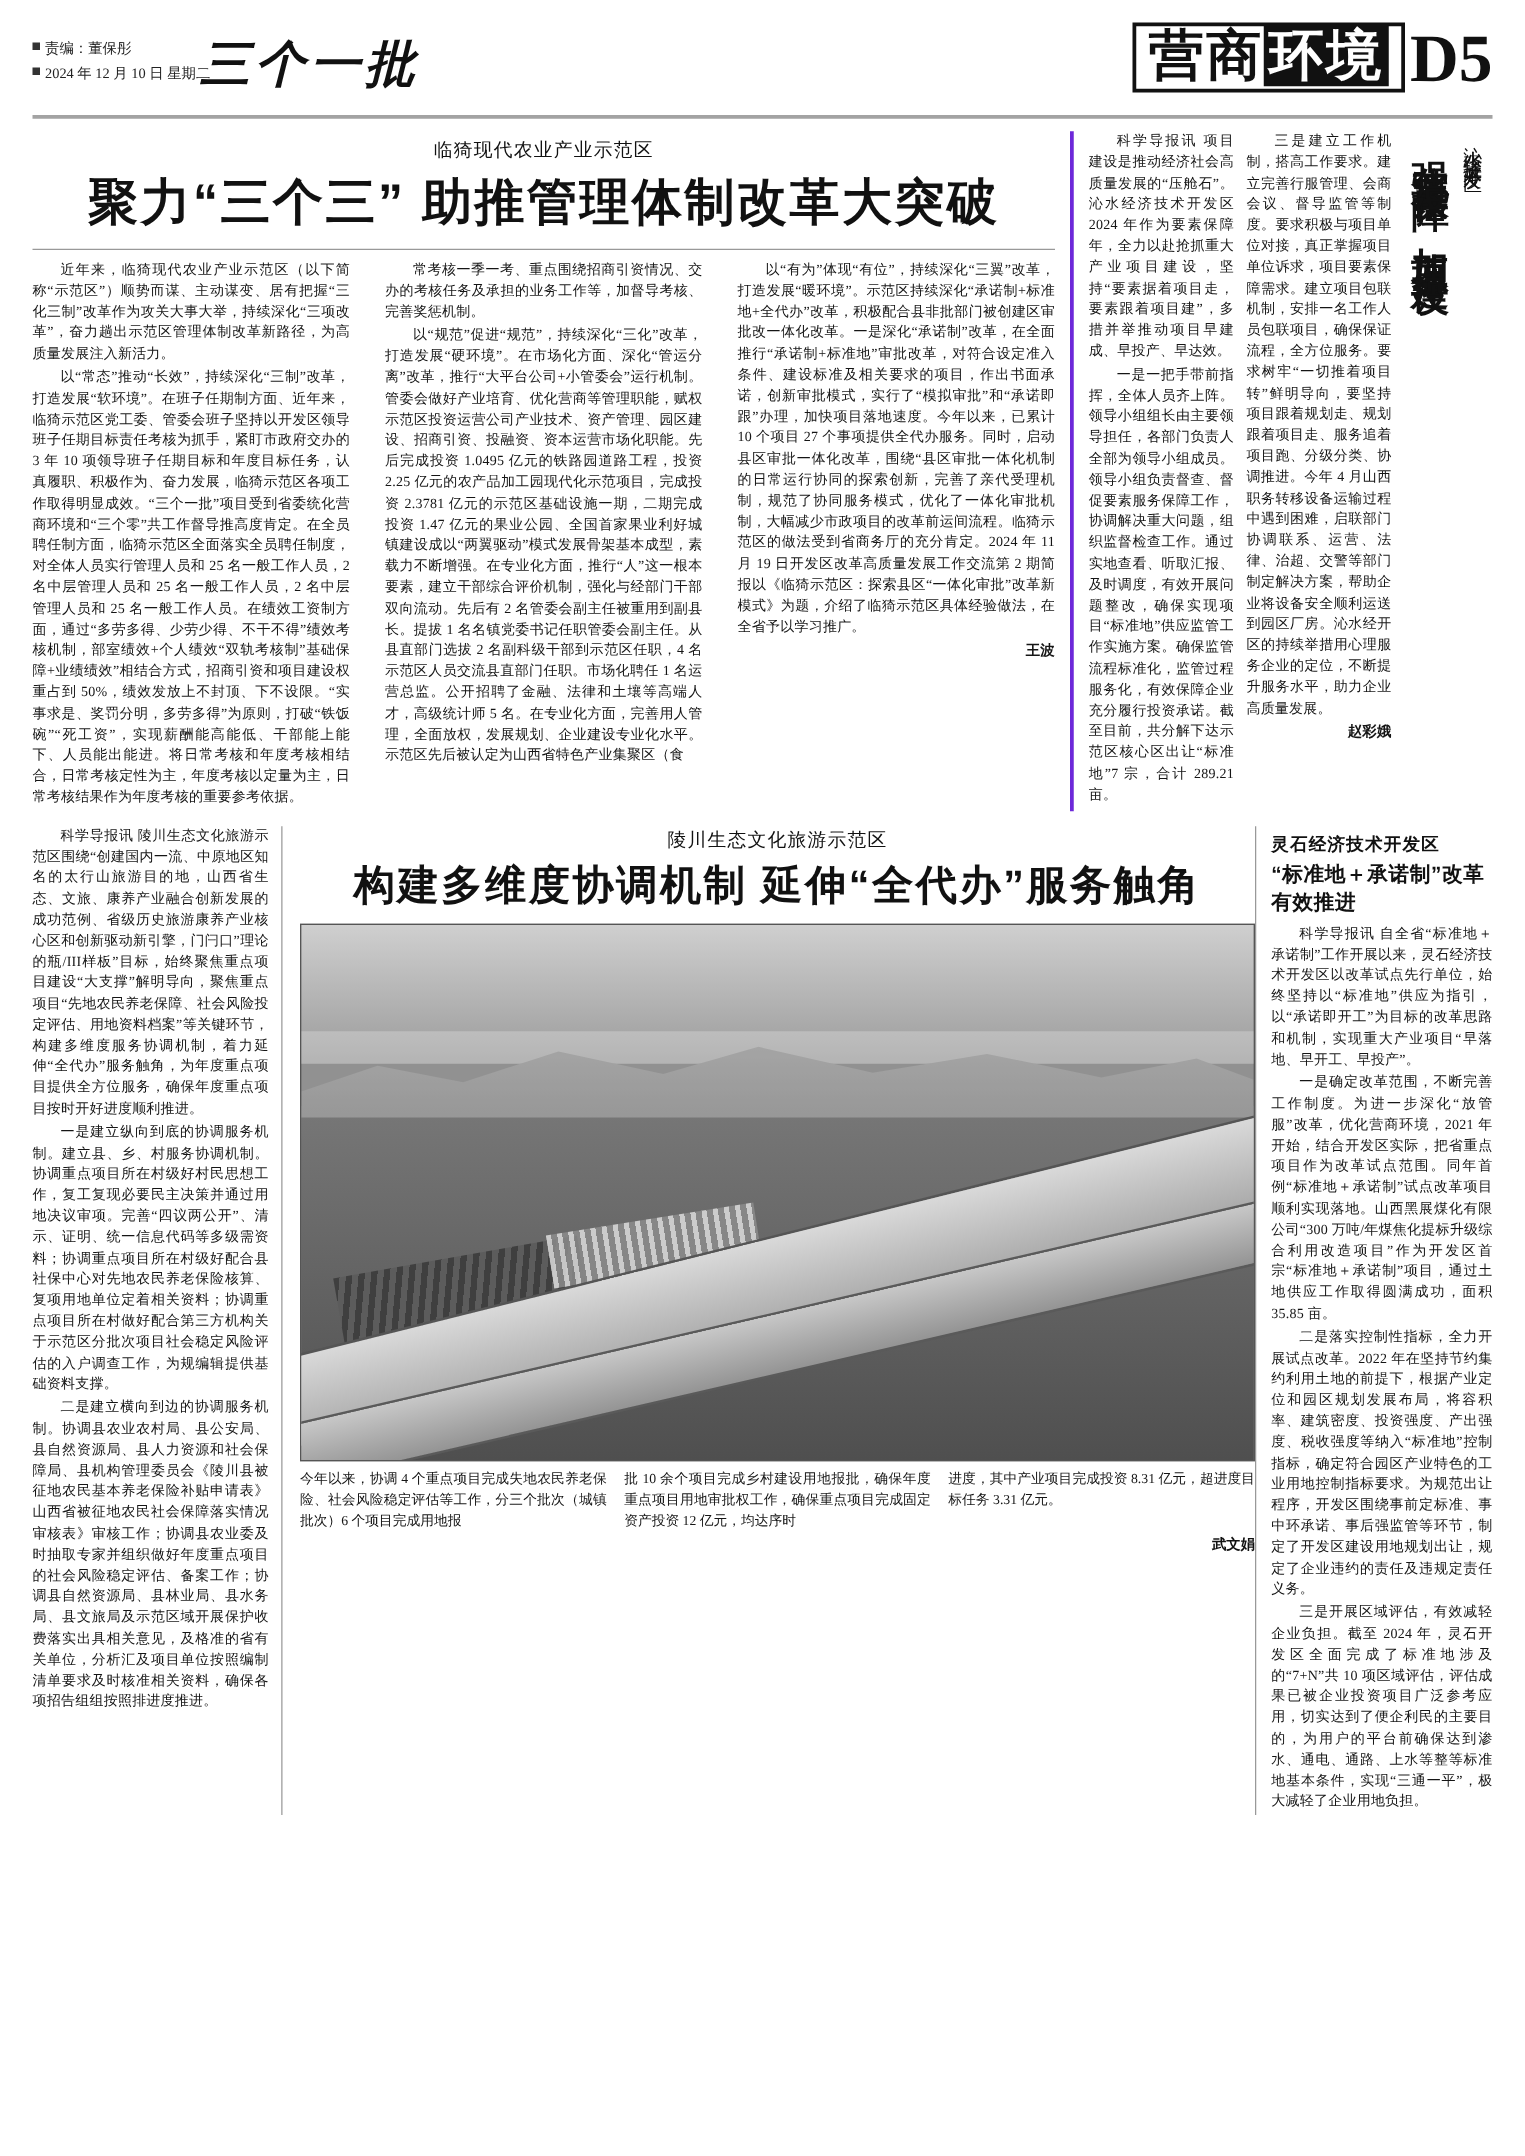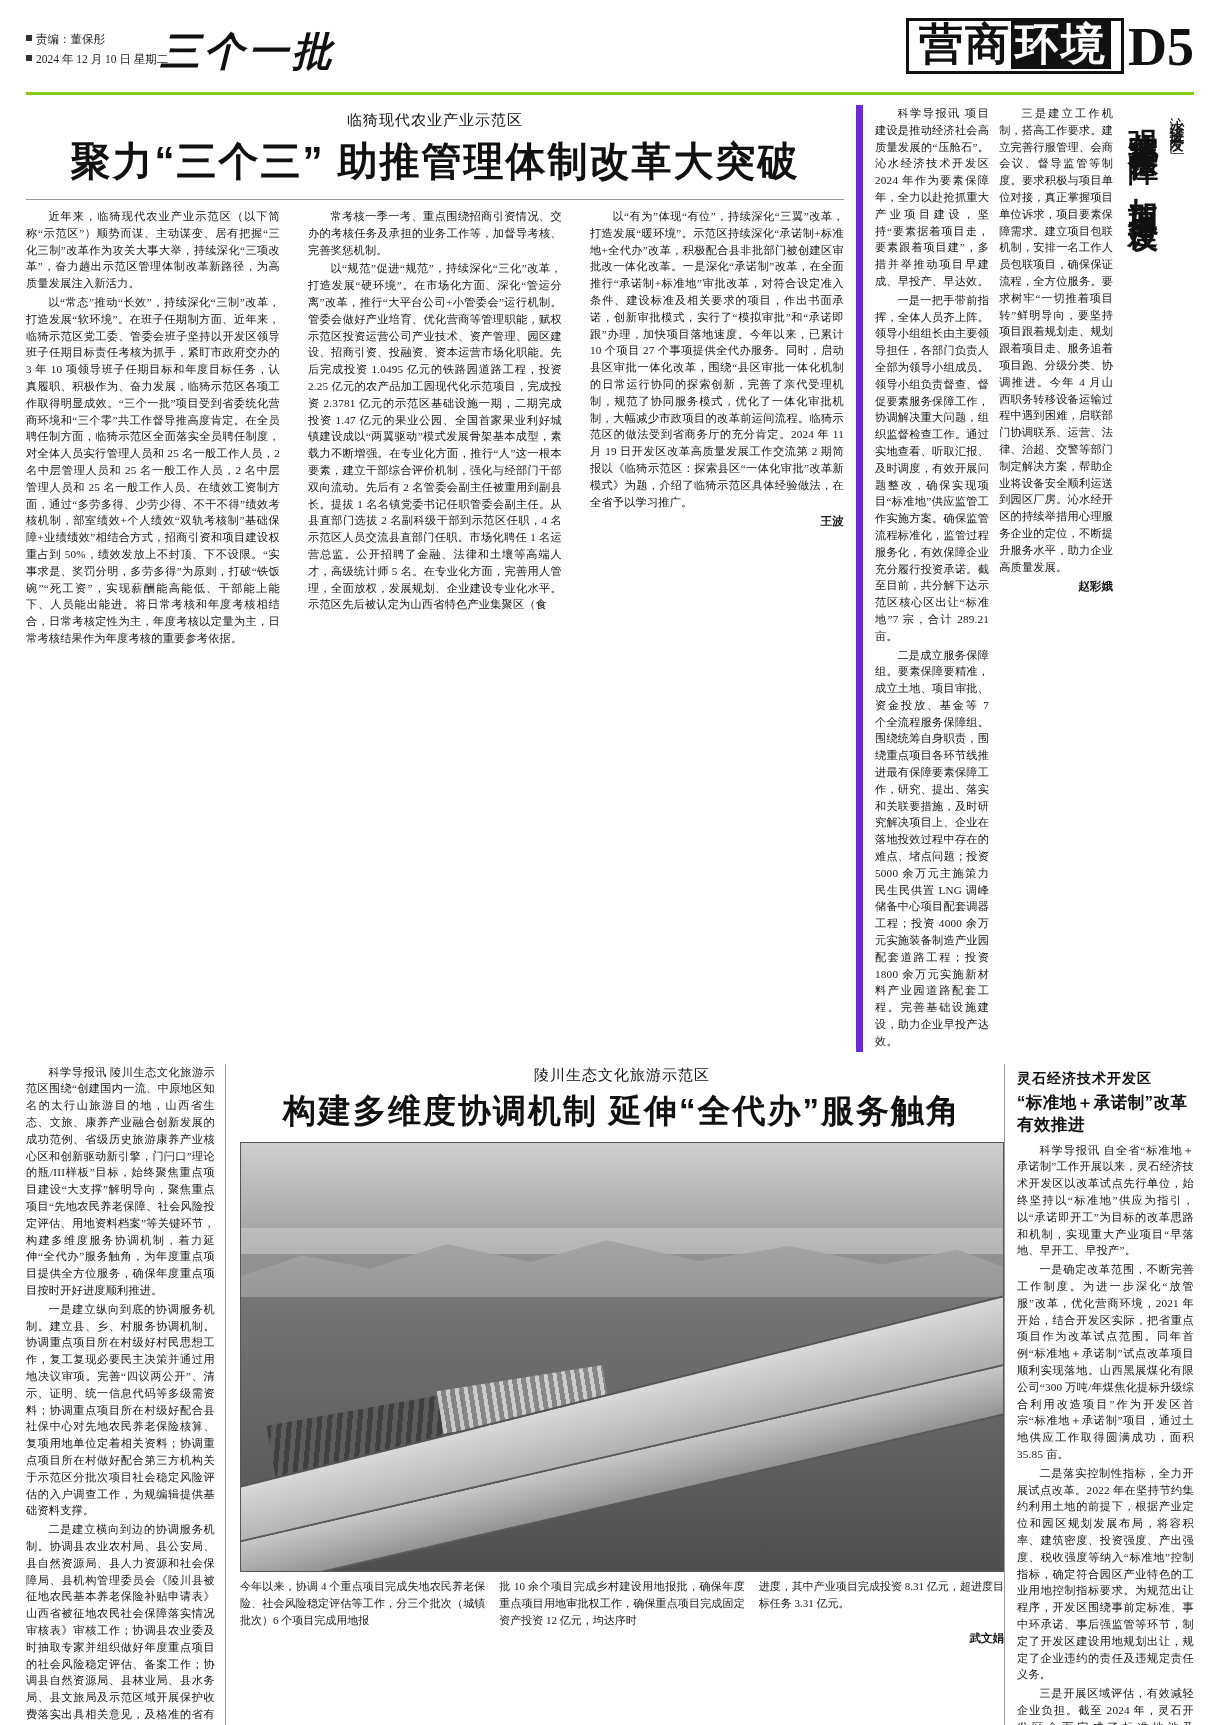--- a/index.html
+++ b/index.html
@@ -11,21 +11,21 @@
     position:relative;
     overflow:hidden;
   }
   .page{position:relative;width:1220px;height:1725px;padding:0;box-sizing:border-box;}
 
   
   .masthead{
     position:relative;
     height:78px;
     margin:14px 26px 0 26px;
-    border-bottom:3px solid #84cc16;
+    border-bottom:3px solid #a3a3a3;
     display:flex;align-items:flex-start;
   }
   .mast-left{width:120px;font-size:11.5px;line-height:1.7;padding-top:16px;color:#222;}
   .mast-left div{white-space:nowrap;}
   .mast-left .sq{display:inline-block;width:6px;height:6px;background:#333;margin-right:4px;vertical-align:2px;}
   .mast-logo{
     font-family:"Liberation Serif",serif;
     font-size:40px;font-weight:bold;letter-spacing:4px;
     padding-top:10px;margin-left:14px;
     font-style:italic;
@@ -63,21 +63,21 @@
     margin:4px 0 10px 0;
     font-family:"Liberation Sans","DejaVu Sans",sans-serif;
   }
   .hr-thin{border:0;border-top:1px solid #999;margin:6px 0 8px 0;}
   .cols3{display:flex;gap:28px;}
   .cols3 .col{flex:1;}
   .byline{text-align:right;font-weight:bold;font-size:11.5px;margin-top:3px;}
 
   
   .top-right{
-    width:330px;border-left:7px solid #6d28d9;padding-left:12px;box-sizing:border-box;
+    width:330px;border-left:3px solid #6d28d9;padding-left:12px;box-sizing:border-box;
     display:flex;flex-direction:row-reverse;
   }
   .vtitle{
     writing-mode:vertical-rl;
     text-orientation:upright;
     font-size:15px;letter-spacing:3px;
     margin-left:6px;
     line-height:1.25;
   }
   .vhead{
@@ -166,21 +166,20 @@
     </div>
 
     <div class="top-right">
       <div class="vtitle">沁水经济技术开发区</div>
       <div class="vhead">强化要素保障 加速项目建设</div>
       <div class="tr-text">
         <div class="tr-cols">
           <div class="col ctext">
             <p>科学导报讯 项目建设是推动经济社会高质量发展的“压舱石”。沁水经济技术开发区 2024 年作为要素保障年，全力以赴抢抓重大产业项目建设，坚持“要素据着项目走，要素跟着项目建”，多措并举推动项目早建成、早投产、早达效。</p>
             <p>一是一把手带前指挥，全体人员齐上阵。领导小组组长由主要领导担任，各部门负责人全部为领导小组成员。领导小组负责督查、督促要素服务保障工作，协调解决重大问题，组织监督检查工作。通过实地查看、听取汇报、及时调度，有效开展问题整改，确保实现项目“标准地”供应监管工作实施方案。确保监管流程标准化，监管过程服务化，有效保障企业充分履行投资承诺。截至目前，共分解下达示范区核心区出让“标准地”7 宗，合计 289.21 亩。</p>
-            <p>二是成立服务保障组。要素保障要精准，成立土地、项目审批、资金投放、基金等 7 个全流程服务保障组。围绕统筹自身职责，围绕重点项目各环节线推进最有保障要素保障工作，研究、提出、落实和关联要措施，及时研究解决项目上、企业在落地投效过程中存在的难点、堵点问题；投资 5000 余万元主施策力民生民供置 LNG 调峰储备中心项目配套调器工程；投资 4000 余万元实施装备制造产业园配套道路工程；投资 1800 余万元实施新材料产业园道路配套工程。完善基础设施建设，助力企业早投产达效。</p>
           </div>
           <div class="col ctext">
             <p>三是建立工作机制，搭高工作要求。建立完善行服管理、会商会议、督导监管等制度。要求积极与项目单位对接，真正掌握项目单位诉求，项目要素保障需求。建立项目包联机制，安排一名工作人员包联项目，确保保证流程，全方位服务。要求树牢“一切推着项目转”鲜明导向，要坚持项目跟着规划走、规划跟着项目走、服务追着项目跑、分级分类、协调推进。今年 4 月山西职务转移设备运输过程中遇到困难，启联部门协调联系、运营、法律、治超、交警等部门制定解决方案，帮助企业将设备安全顺利运送到园区厂房。沁水经开区的持续举措用心理服务企业的定位，不断提升服务水平，助力企业高质量发展。</p>
             <div class="byline">赵彩娥</div>
           </div>
         </div>
       </div>
     </div>
   </div>
 

